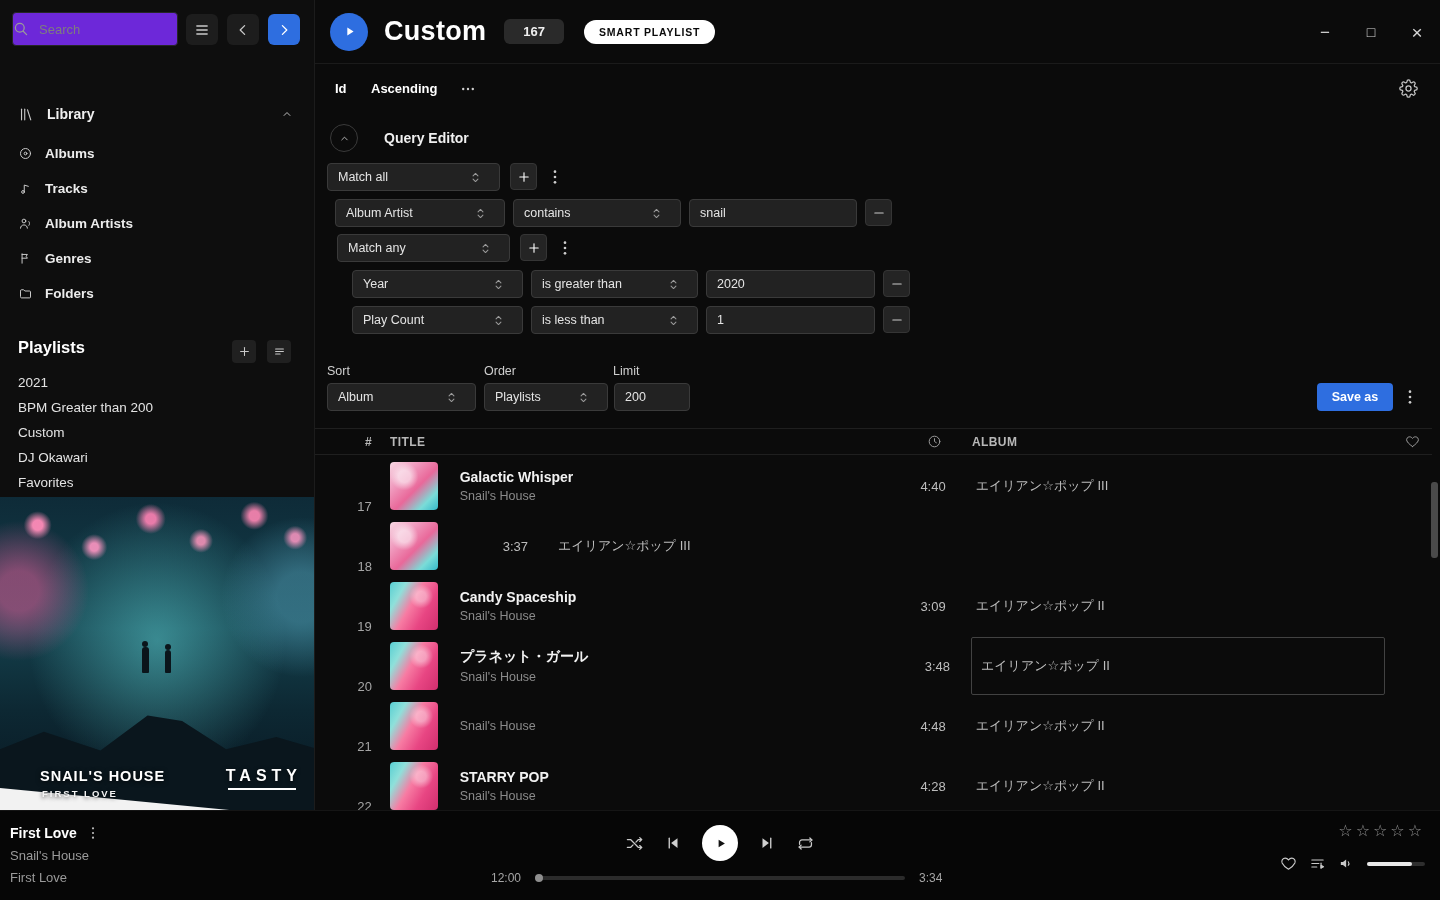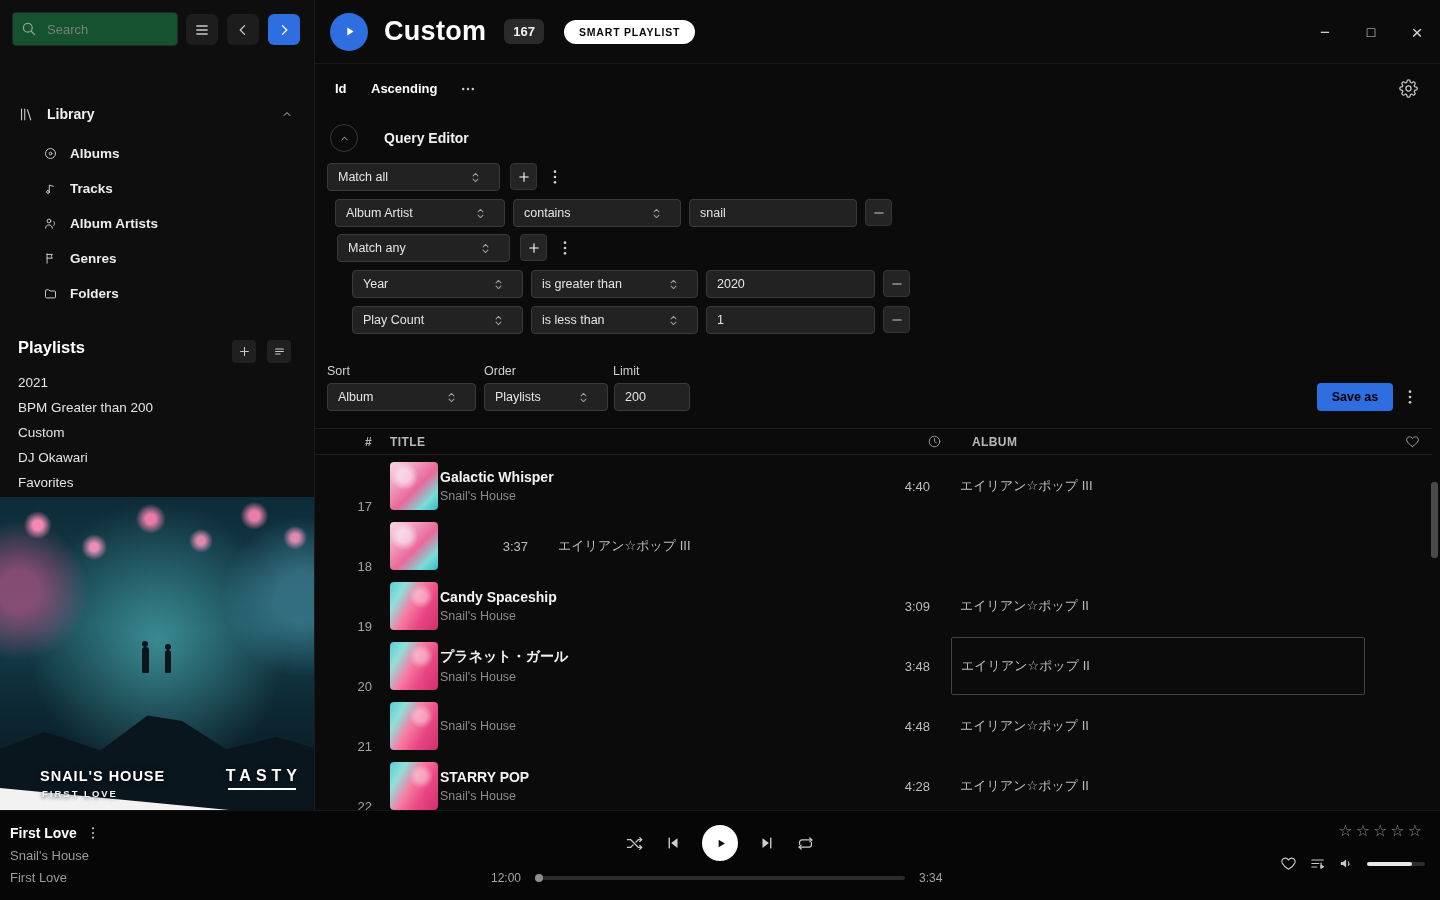--- a/index.html
+++ b/index.html
@@ -5,33 +5,33 @@
   * { box-sizing: border-box; }
   html,body { margin:0; padding:0; background:#000; }
   body { width:1440px; height:900px; overflow:hidden;
          font-family:"Liberation Sans","DejaVu Sans",sans-serif; color:#e8e8e8;
          -webkit-user-select:none; user-select:none; }
   .app { width:1440px; height:900px; display:flex; flex-direction:column; background:#0b0b0b; }
   .main { flex:1; display:flex; min-height:0; }
 
   
   .sidebar { width:315px; flex:none; position:relative; background:#0e0e0e; border-right:1px solid #1c1c1c; }
-  .search-box { position:absolute; left:12px; top:12px; width:166px; height:34px; background:#14532d;
-                border:1px solid #262626; border-radius:4px; display:flex; align-items:center; padding:0 8px; }
+  .search-box { position:absolute; left:12px; top:12px; width:166px; height:34px; background:#6d28d9;
+                border:1px solid #262626; border-radius:4px; display:flex; align-items:center; padding:0 0; }
   .search-box input { background:transparent; border:0; outline:0; color:#ddd; font-size:13px; width:120px;
                       margin-left:8px; font-family:inherit; }
   .search-box input::placeholder { color:#7e7e7e; }
   .sq-btn { position:absolute; top:14px; width:32px; height:31px; border-radius:6px; background:#1d1d1d;
             display:flex; align-items:center; justify-content:center; cursor:pointer; }
   .sq-btn.blue { background:#2e6ee0; }
   .nav-row { position:absolute; left:0; width:100%; height:28px; display:flex; align-items:center;
              padding-left:18px; cursor:pointer; font-size:14px; font-weight:700; color:#f0f0f0; }
   .nav-row .lbl { margin-left:12px; }
   .lib-item { position:absolute; left:0; width:100%; height:30px; display:flex; align-items:center;
-              padding-left:43px; cursor:pointer; font-size:13.5px; font-weight:700; color:#ececec; }
+              padding-left:18px; cursor:pointer; font-size:13.5px; font-weight:700; color:#ececec; }
   .lib-item .lbl { margin-left:12px; }
   .pl-header { position:absolute; left:18px; top:338px; font-size:16.5px; font-weight:800; color:#fff; }
   .pl-btn { position:absolute; top:340px; width:24px; height:23px; background:#202020; border-radius:4px;
             display:flex; align-items:center; justify-content:center; cursor:pointer; }
   .pl-item { position:absolute; left:0; width:100%; height:25px; display:flex; align-items:center;
              padding-left:18px; font-size:13.5px; color:#e3e3e3; cursor:pointer; }
 
   
   .artwork { position:absolute; left:0; bottom:0; width:314px; height:313px; overflow:hidden; cursor:pointer;
     background:
@@ -63,21 +63,21 @@
                letter-spacing:5px; text-shadow:0 1px 4px rgba(0,0,0,.7); }
   .art-label::after { content:""; position:absolute; left:2px; bottom:-5px; width:68px; height:2px; background:#fff; }
 
   
   .content { flex:1; position:relative; background:#0b0b0b; overflow:hidden; }
   .content-header { position:absolute; top:0; left:0; right:0; height:64px; border-bottom:1px solid #1b1b1b;
                     display:flex; align-items:center; padding-left:15px; }
   .big-play { width:38px; height:38px; border-radius:50%; background:#2e6ee0; display:flex; align-items:center;
               justify-content:center; cursor:pointer; flex:none; }
   .page-title { margin-left:16px; font-size:27px; font-weight:800; letter-spacing:.3px; color:#fff; }
-  .count-chip { margin-left:18px; background:#2a2a2a; border-radius:6px; padding:5px 9px; font-size:13px;
+  .count-chip { margin-left:18px; background:#2a2a2a; border-radius:6px; padding:5px 19px; font-size:13px;
                 font-weight:700; color:#f0f0f0; }
   .smart-badge { margin-left:20px; background:#fff; color:#0a0a0a; border-radius:999px; padding:6px 15px;
                  font-size:10.5px; font-weight:800; letter-spacing:.8px; }
   .win-controls { position:absolute; right:14px; top:0; height:64px; display:flex; align-items:center; gap:28px; }
   .win-btn { width:18px; text-align:center; font-size:17px; color:#d5d5d5; cursor:pointer; line-height:1; }
 
   .toolbar-row { position:absolute; top:76px; left:0; right:0; height:28px; }
   .tb-field { position:absolute; left:20px; top:5px; font-size:13px; font-weight:700; color:#fff; cursor:pointer; }
   .tb-dir { position:absolute; left:56px; top:5px; font-size:13px; font-weight:700; color:#fff; cursor:pointer; }
   .tb-more { position:absolute; left:145px; top:8px; cursor:pointer; }
@@ -92,21 +92,21 @@
         display:flex; align-items:center; justify-content:space-between; padding:0 17px 0 10px;
         font-size:12.5px; color:#e4e4e4; cursor:pointer; }
   .qinput { position:absolute; height:28px; background:#222; border:1px solid #3a3a3a; border-radius:4px;
             color:#e4e4e4; font-size:12.5px; padding:0 10px; font-family:inherit; outline:none; }
   .sqb { position:absolute; width:27px; height:27px; background:#242424; border:1px solid #353535; border-radius:4px;
          display:flex; align-items:center; justify-content:center; cursor:pointer; }
   .kebab { position:absolute; width:16px; height:27px; display:flex; align-items:center; justify-content:center; cursor:pointer; }
 
   .sort-label { position:absolute; top:364px; font-size:12.5px; color:#cfcfcf; }
   .saveas { position:absolute; top:383px; right:47px; width:76px; height:28px; background:#2e6ee0; border-radius:4px;
-            color:#000000; font-size:12.5px; font-weight:700; display:flex; align-items:center; justify-content:center;
+            color:#ffffff; font-size:12.5px; font-weight:700; display:flex; align-items:center; justify-content:center;
             cursor:pointer; }
 
   
   .thead { position:absolute; top:428px; left:0; right:8px; height:27px; border-top:1px solid #1f1f1f;
            border-bottom:1px solid #1f1f1f; display:flex; align-items:center; padding-left:12px;
            color:#b8b8b8; font-size:12px; letter-spacing:.4px; font-weight:700; }
   .h-num { width:45px; text-align:right; }
   .h-title { margin-left:18px; width:462px; }
   .h-dur { width:90px; display:flex; justify-content:flex-end; }
   .h-album { margin-left:30px; width:420px; }
@@ -114,21 +114,21 @@
   .tbody { position:absolute; top:456px; left:0; right:8px; }
   .trow { height:60px; display:flex; align-items:center; padding-left:12px; cursor:pointer; }
   .c-num { width:45px; text-align:right; font-size:13px; color:#a5a5a5;margin-top:40px; }
   .c-art { margin-left:18px; width:48px; height:48px; border-radius:4px; flex:none; }
   .art-a { background:
       radial-gradient(circle at 30% 30%, rgba(255,255,255,.55) 0 6px, transparent 14px),
       linear-gradient(135deg,#f8d9e4 0%,#f09ec0 28%,#e9689a 55%,#7adcd8 80%,#35b9c9 100%); }
   .art-b { background:
       radial-gradient(circle at 65% 30%, rgba(255,255,255,.4) 0 5px, transparent 12px),
       linear-gradient(120deg,#58cfd2 0%,#8fe0da 22%,#f77ca3 45%,#e84683 70%,#d12e6e 100%); }
-  .c-main { margin-left:2px; width:400px; }
+  .c-main { margin-left:22px; width:400px; }
   .t-title { font-size:14px; color:#f2f2f2; font-weight:600; margin-bottom:4px; }
   .t-artist { font-size:12.5px; color:#8b8b8b; }
   .c-dur { width:90px; text-align:right; font-size:13px; color:#bdbdbd; }
   .c-album { margin-left:30px; width:420px; font-size:13px; color:#bdbdbd; display:flex; align-items:center; height:100%; }
   .c-album.focused { margin-left:21px; width:414px; padding-left:9px; height:58px;
                      border:1px solid #424242; border-radius:2px; }
   .c-heart { width:40px; }
   .vscroll { position:absolute; right:2px; top:482px; width:7px; height:76px; background:#4a4a4a; border-radius:3px; cursor:pointer; }
 
   

